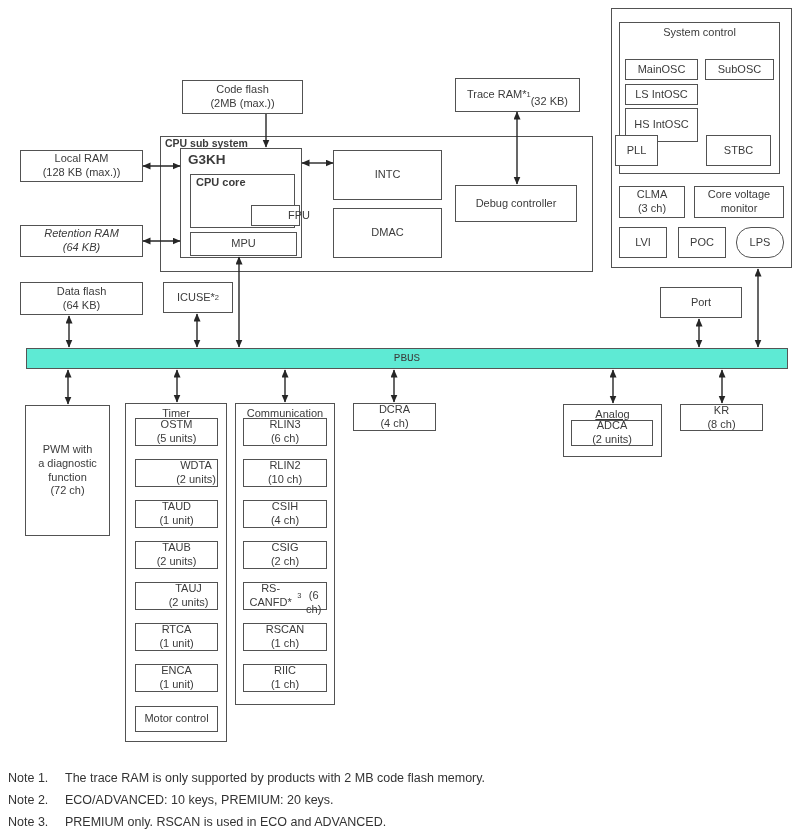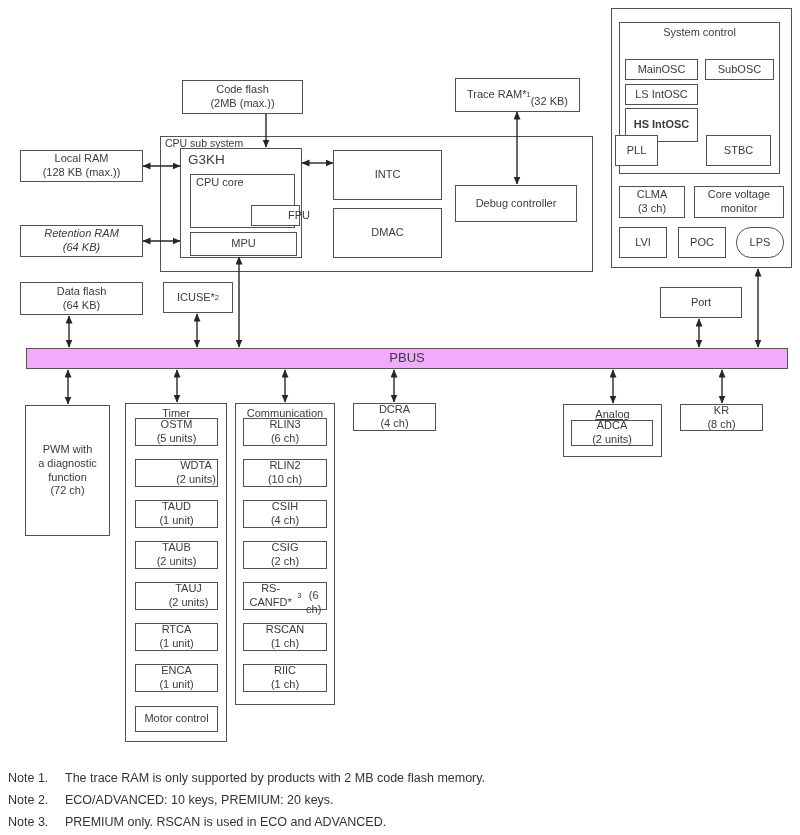--- a/index.html
+++ b/index.html
@@ -9,26 +9,26 @@
   }
   .node{
     position:absolute;box-sizing:border-box;background:#ffffff;
     border:1.5px solid #525252;color:#3b3b3b;
     font-size:11px;line-height:1.25;
     display:flex;align-items:center;justify-content:center;
     text-align:center;
   }
   .frame{background:#ffffff;}
   .lbl{position:absolute;white-space:nowrap;font-size:11px;color:#3b3b3b;}
-  .lbl.tl{left:5px;top:1px;}
+  .lbl.tl{left:5px;top:1px;font-weight:bold;}
   .lbl.tc{left:0;right:0;top:3px;text-align:center;}
   .lbl.ul{text-decoration:underline;}
   .lbl.big{font-size:13.5px;top:3px;left:7px;}
   .lbl.small{font-size:10.5px;top:0px;left:4px;}
-  .bus{background:#f0abfc;border:1.5px solid #555555;font-size:13px;}
+  .bus{background:#5eead4;border:1.5px solid #555555;font-size:11px;font-family:Liberation Mono, monospace;}
   sup{font-size:7.5px;line-height:0;}
   #arrows{position:absolute;left:0;top:0;pointer-events:none;}
   .notes{position:absolute;left:0;top:0;width:800px;}
   .note-row{position:absolute;left:8px;font-size:12.5px;color:#333333;white-space:nowrap;}
   .note-label{display:inline-block;width:57px;}
 </style>
 </head>
 <body>
 
 <div id="canvas">
@@ -63,21 +63,21 @@
       <div class="node" style="left: 20px; top: 282px; width: 123px; height: 33px;">Data flash<br>(64 KB)</div>
       <div class="node" style="left: 163px; top: 282px; width: 70px; height: 31px;">ICUSE*<sup>2</sup></div>
       <div class="node" style="left: 251px; top: 205px; width: 45px; height: 21px; padding-left: 47px;">FPU</div>
       <div class="node" style="left: 190px; top: 232px; width: 107px; height: 24px;">MPU</div>
       <div class="node" style="left: 333px; top: 150px; width: 109px; height: 50px;">INTC</div>
       <div class="node" style="left: 333px; top: 208px; width: 109px; height: 50px;">DMAC</div>
       <div class="node" style="left: 455px; top: 185px; width: 122px; height: 37px;">Debug controller</div>
       <div class="node" style="left: 625px; top: 59px; width: 73px; height: 21px;">MainOSC</div>
       <div class="node" style="left: 705px; top: 59px; width: 69px; height: 21px;">SubOSC</div>
       <div class="node" style="left: 625px; top: 84px; width: 73px; height: 21px;">LS IntOSC</div>
-      <div class="node" style="left: 625px; top: 108px; width: 73px; height: 34px; font-weight: bold;">HS IntOSC</div>
+      <div class="node" style="left: 625px; top: 108px; width: 73px; height: 34px;">HS IntOSC</div>
       <div class="node" style="left: 615px; top: 135px; width: 43px; height: 31px;">PLL</div>
       <div class="node" style="left: 706px; top: 135px; width: 65px; height: 31px;">STBC</div>
       <div class="node" style="left: 619px; top: 186px; width: 66px; height: 32px;">CLMA<br>(3 ch)</div>
       <div class="node" style="left: 694px; top: 186px; width: 90px; height: 32px;">Core voltage<br>monitor</div>
       <div class="node" style="left: 619px; top: 227px; width: 48px; height: 31px;">LVI</div>
       <div class="node" style="left: 678px; top: 227px; width: 48px; height: 31px;">POC</div>
       <div class="node" style="left: 736px; top: 227px; width: 48px; height: 31px; border-radius: 15px;">LPS</div>
       <div class="node" style="left: 660px; top: 287px; width: 82px; height: 31px;">Port</div>
       <div class="node" style="left: 25px; top: 405px; width: 85px; height: 131px;">PWM with<br>a diagnostic<br>function<br>(72 ch)</div>
       <div class="node" style="left: 135px; top: 418px; width: 83px; height: 28px;">OSTM<br>(5 units)</div>

